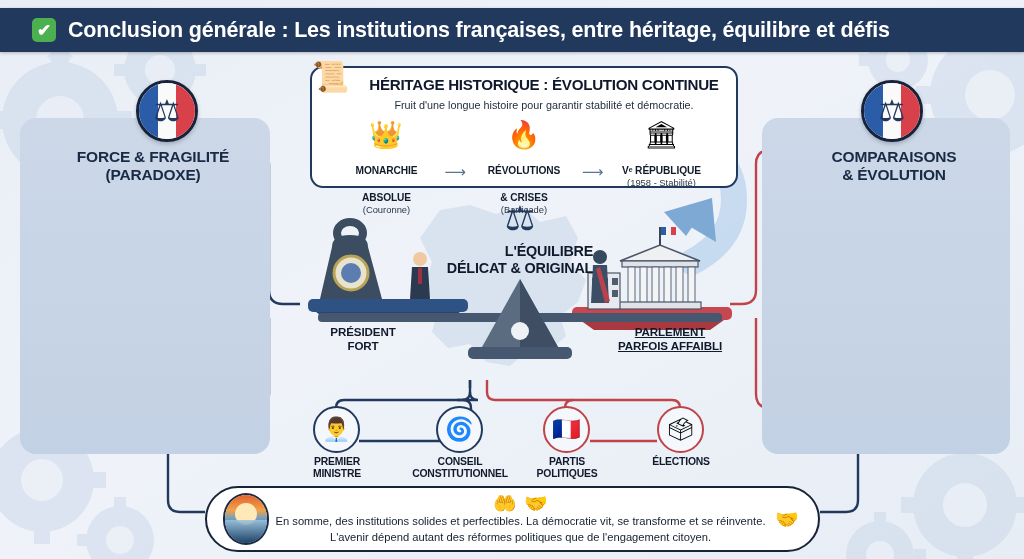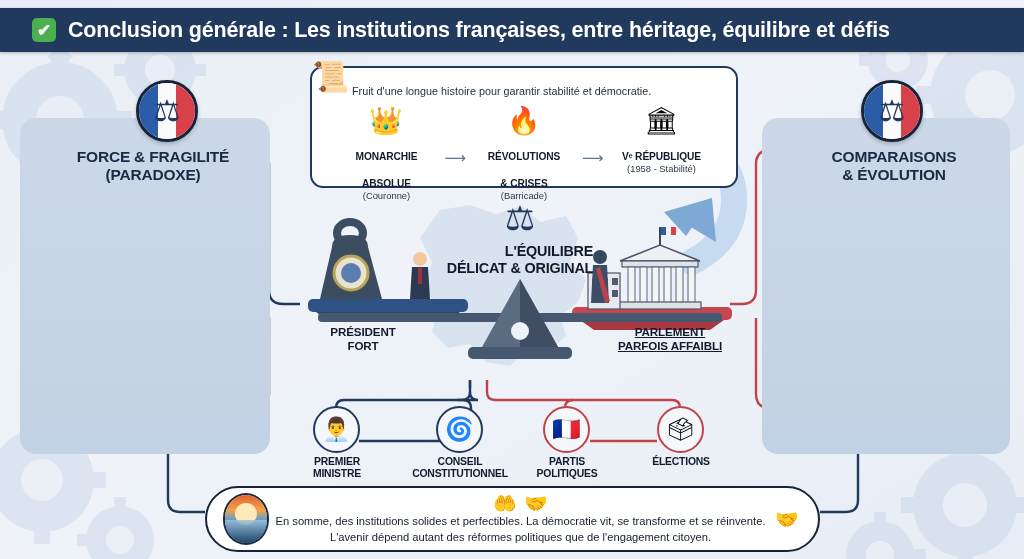--- a/index.html
+++ b/index.html
@@ -68,21 +68,21 @@
   .bul { color:#15202f; font-size:11.6px; line-height:1.27; }
   .bul li { margin-left:13px; margin-bottom:1px; }
 
   
   .heritage {
     position:absolute; left:310px; top:66px; width:428px; height:122px;
     background:#ffffff; border:2.2px solid #22395e; border-radius:13px; z-index:4;
   }
   .her-h1 { text-align:center; color:#10192b; font-weight:bold; font-size:15.2px;
             letter-spacing:-.3px; margin-top:8px; }
-  .her-sub{ text-align:left; color:#23303f; font-size:10.8px; margin-top:17px; }
+  .her-sub{ text-align:center; color:#23303f; font-size:10.8px; margin-top:6px; }
   .her-steps { display:flex; align-items:flex-start; justify-content:space-around;
                margin-top:4px; padding:0 18px; }
   .step { width:110px; text-align:center; }
   .step .ic { height:34px; display:flex; align-items:flex-end; justify-content:center;
               font-size:27px; line-height:1; }
   .step .n  { font-size:10.2px; font-weight:bold; color:#101a2b; line-height:1.1;
               margin-top:16px; letter-spacing:-.1px;}
   .step .p  { font-size:9.4px; color:#2a3645; margin-top:1px; }
   .arrowsep { align-self:center; margin-top:14px; color:#5b7592; font-size:15px; }
 
@@ -296,20 +296,21 @@
     </div>
     <ul class="bul" style="margin-top:4px; padding-right:8px;">
       <li>Abstention croissante, sentiment de pouvoir centralisé.</li>
       <li>Nourrit les débats (VIᵉ Rép., proportionnelle).</li>
     </ul>
   </div>
 
   <div style="position:absolute; left:312px; top:62px; font-size:30px; line-height:1; z-index:7;">📜</div>
 
   <div class="heritage">
+    <div class="her-h1" style="padding-left:40px;">HÉRITAGE HISTORIQUE : ÉVOLUTION CONTINUE</div>
     <div class="her-sub" style="padding-left:40px;">Fruit d'une longue histoire pour garantir stabilité et démocratie.</div>
     <div class="her-steps">
       <div class="step">
         <div class="ic">👑</div>
         <div class="n">MONARCHIE</div>
         <div class="n">ABSOLUE</div>
         <div class="p">(Couronne)</div>
       </div>
       <div class="arrowsep">⟶</div>
       <div class="step">

